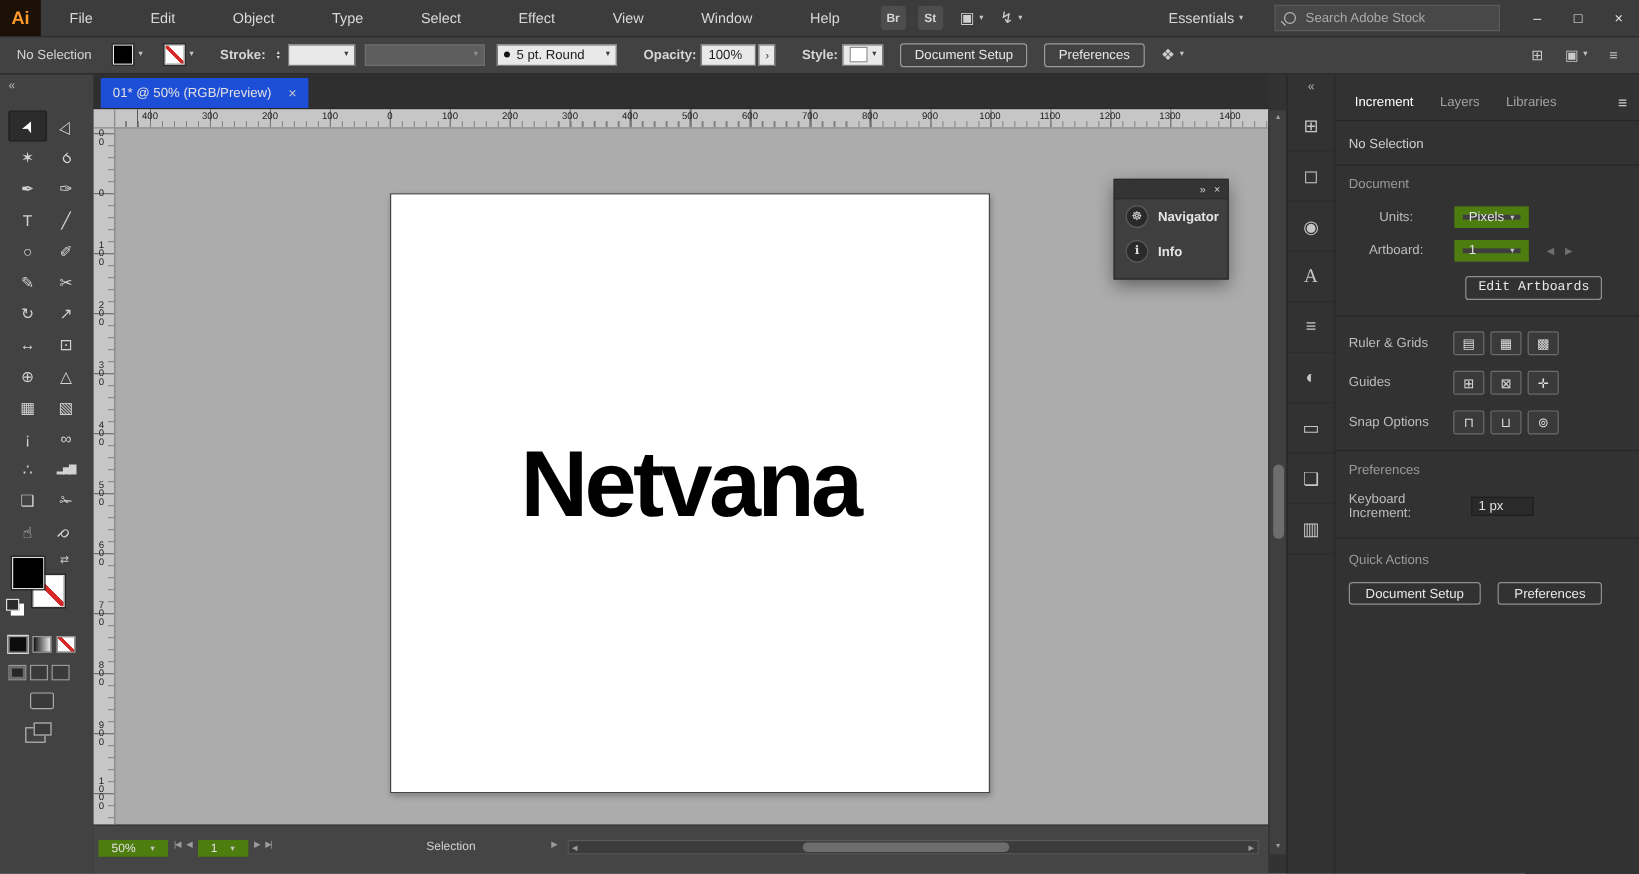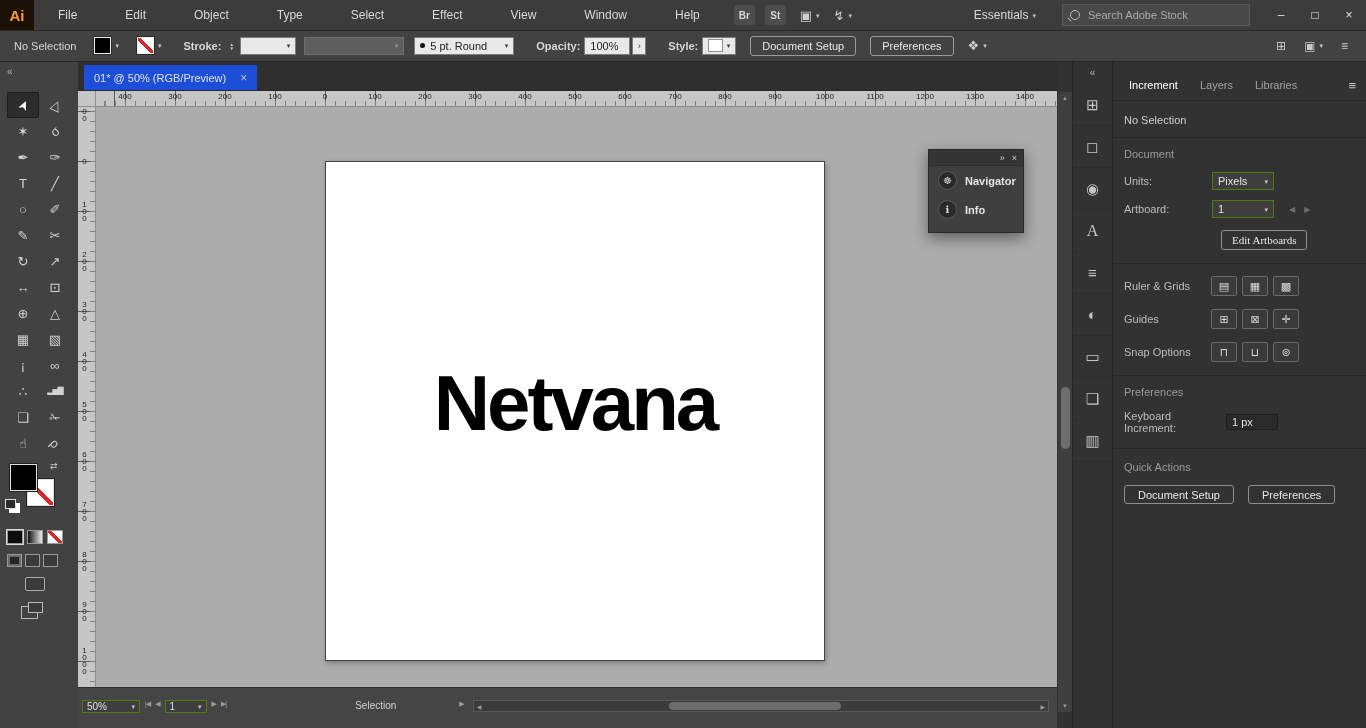--- a/index.html
+++ b/index.html
@@ -36,21 +36,21 @@
   .swatch{width:15px;height:15px;border:1px solid #ededed;outline:1px solid #2c2c2c}
   .swatch.fill{background:#000}
   .swatch.none{background:linear-gradient(45deg,#fff 43%,#d42a2a 43%,#d42a2a 57%,#fff 57%)}
   .spinner{display:flex;flex-direction:column;justify-content:center;height:18px;width:11px;margin-left:5px}
   .spinner span{font-size:5px;line-height:4px;color:#ddd;text-align:center}
   .combo{height:18px;display:flex;align-items:center;justify-content:space-between;padding:0 5px;box-sizing:border-box}
   .combo.light{background:#e9e9e9;border:1px solid #7c7c7c;color:#1d1d1d}
   .combo.light .caret{color:#3a3a3a}
   .combo.disabled{background:#5e5e5e;border:1px solid #6e6e6e;color:#8d8d8d}
   .combo.disabled .caret{color:#929292}
-  .combo.dark{background:#3e3e3e;border:1px solid #4d7c0f;color:#e2e2e2}
+  .combo.dark{background:#3e3e3e;border:7px solid #4d7c0f;color:#e2e2e2}
   .w34{width:34px}.w46{width:46px}.w56{width:56px}.w62{width:62px}.w100{width:100px}
   .ml3{margin-left:3px}.ml8{margin-left:8px}.ml10{margin-left:10px}.ml4{margin-left:4px}
   .dot{width:5px;height:5px;border-radius:50%;background:#111;margin-right:5px;flex:none}
   .combo .txt{flex:1;white-space:nowrap;overflow:hidden}
   .step-box{width:14px;height:18px;border:1px solid #7c7c7c;background:#e9e9e9;color:#333;font-size:9px;
             display:flex;align-items:center;justify-content:center;margin-left:2px;box-sizing:border-box}
   .style-chip{width:13px;height:11px;background:#fff;border:1px solid #8f8f8f}
   .cbtn{height:20px;margin-left:14px;padding:0 11px;border:1px solid #9a9a9a;border-radius:3px;color:#e8e8e8;
         font-size:11px;background:transparent;display:flex;align-items:center;font-family:inherit}
   .cb-right-icon{display:flex;align-items:center;color:#c9c9c9;font-size:12px;margin-right:18px}
@@ -149,25 +149,25 @@
                flex-direction:column;box-sizing:border-box}
   .panel-tabs{height:38px;display:flex;align-items:flex-end;border-bottom:1px solid #262626;padding-left:5px}
   .panel-tab{font-size:11px;color:#a2a2a2;padding:0 11px 9px}
   .panel-tab.active{color:#ffffff}
   .panel-menu{margin-left:auto;padding:0 10px 7px 0;color:#c9c9c9;font-size:13px}
   .panel-body{flex:1;padding:0 11px;font-size:11px;color:#c8c8c8;overflow:hidden}
   .no-sel{margin:13px 0 11px;color:#cfcfcf}
   .divider{height:1px;background:#272727;margin:0 -11px}
   .section-title{color:#9a9a9a;margin:10px 0 12px}
   .prop-row{display:flex;align-items:center;margin-bottom:10px}
-  .prop-label{width:88px;text-align:left;padding-right:9px;color:#bdbdbd;box-sizing:border-box;flex:none}
+  .prop-label{width:88px;text-align:center;padding-right:9px;color:#bdbdbd;box-sizing:border-box;flex:none}
   .ab-arrow{color:#6f6f6f;font-size:8px;margin-left:15px}
   .ab-arrow + .ab-arrow{margin-left:9px}
   .edit-artboards{margin:2px 0 13px 97px;border:1px solid #8f8f8f;border-radius:3px;padding:3px 10px;color:#e8e8e8;
-                  background:transparent;font-size:11px;font-family:Liberation Serif, serif}
+                  background:transparent;font-size:11px;font-family:Liberation Mono, monospace}
   .icon-row{display:flex;align-items:center;margin-bottom:13px}
   .row-label{width:87px;color:#bdbdbd;flex:none}
   .icon-group{display:flex;gap:5px}
   .icon-btn{width:26px;height:20px;border:1px solid #6b6b6b;border-radius:2px;background:#3a3a3a;display:flex;
             align-items:center;justify-content:center;color:#dcdcdc;font-size:11px;box-sizing:border-box}
   .ki-label{width:100px;color:#bdbdbd;flex:none}
   .ki-input{width:52px;height:16px;background:#2a2a2a;border:1px solid #1e1e1e;color:#e0e0e0;display:flex;
             align-items:center;padding:0 5px;box-sizing:border-box;margin-left:2px}
   .checkbox-row{display:flex;align-items:center;gap:8px;margin:0 0 9px 2px}
   .checkbox{width:11px;height:11px;border:1px solid #9b9b9b;background:transparent;flex:none;box-sizing:border-box}

